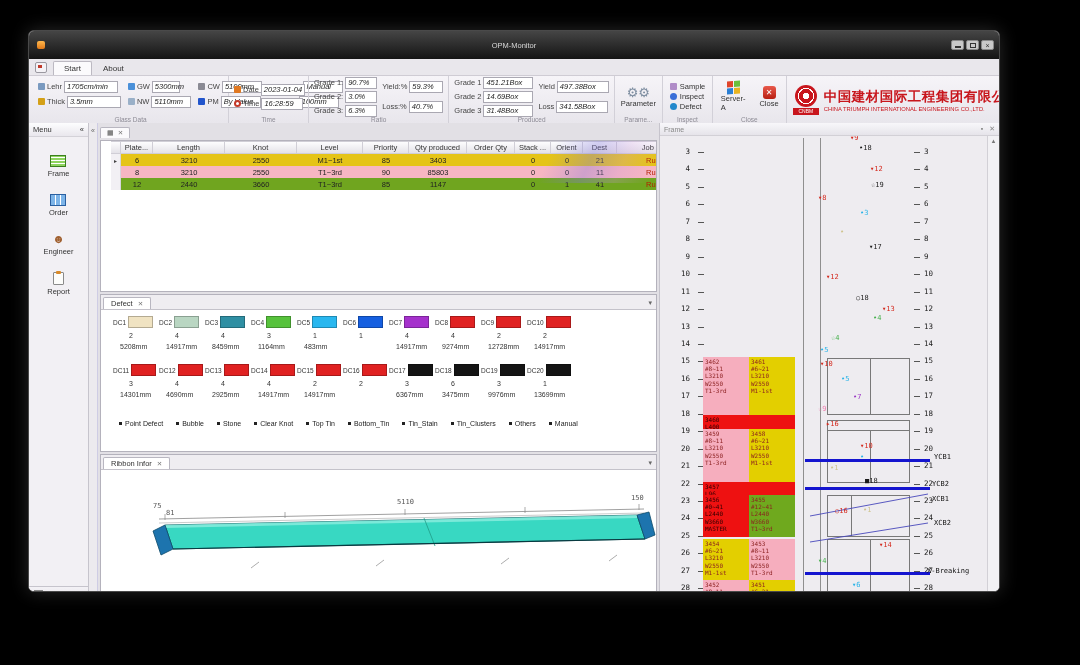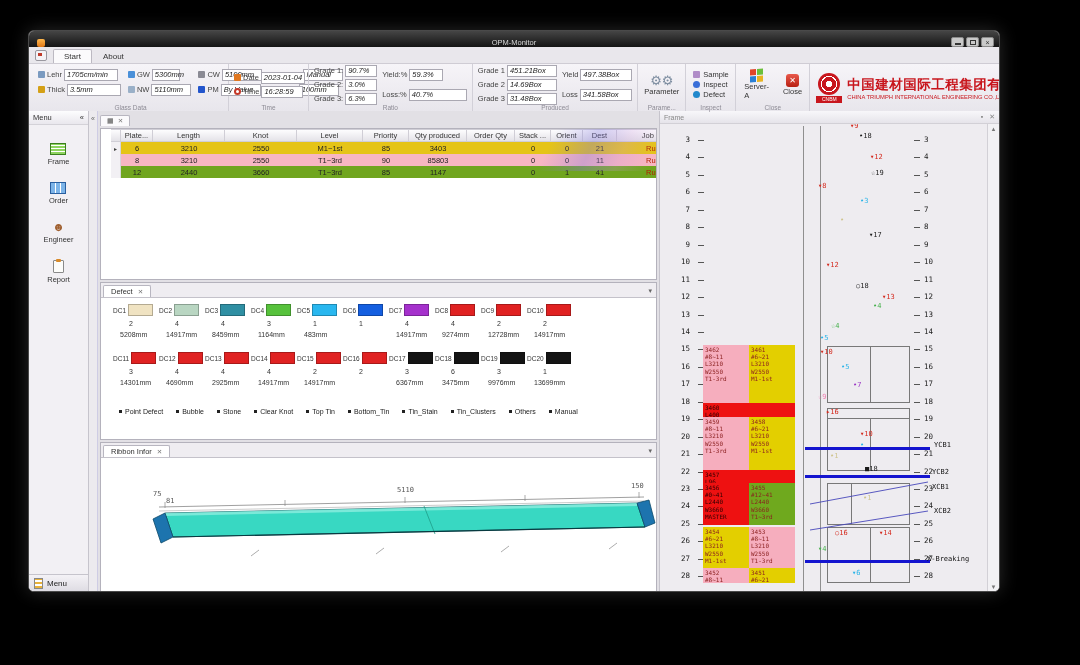--- a/index.html
+++ b/index.html
@@ -1,21 +1,21 @@
 <!DOCTYPE html>
 <html><head>
 <meta charset="utf-8">
 <style>
   html,body{margin:0;padding:0;width:1080px;height:665px;background:#000;overflow:hidden;
     font-family:"Liberation Sans",sans-serif;-webkit-font-smoothing:antialiased;}
   *{box-sizing:border-box;}
   .window{position:absolute;left:28px;top:30px;width:972px;height:562px;background:#efedf1;
     border:1px solid #4a4a4a;border-radius:6px;overflow:hidden;box-shadow:0 0 18px rgba(90,90,90,.45);}
   
-  .titlebar{height:16px;background:linear-gradient(#454545,#141414);display:flex;align-items:flex-end;
+  .titlebar{height:28px;background:linear-gradient(#454545,#141414);display:flex;align-items:center;
     color:#d8d8d8;font-size:7.5px;position:relative;}
   .app-ico{width:8px;height:8px;background:linear-gradient(#ffb84d,#e07818);border-radius:2px;margin-left:8px;}
   .tb-title{position:absolute;left:0;right:0;text-align:center;}
   .tb-btns{margin-left:auto;display:flex;gap:2px;margin-right:5px;z-index:2;}
   .tb-btn{width:13px;height:10px;background:#c9c9c9;border-radius:2px;border:1px solid #8a8a8a;
     display:flex;align-items:center;justify-content:center;font-size:7px;color:#333;line-height:1;}
   .tb-min i{display:block;width:6px;height:2px;background:#333;margin-top:4px;}
   .tb-max i{display:block;width:6px;height:5px;border:1px solid #333;}
   
   .tabrow{height:17px;background:#e9e7ec;display:flex;align-items:flex-end;border-bottom:1px solid #cfccd4;padding-left:4px;}
@@ -224,21 +224,21 @@
             <span class="fbox" style="width:32px">6.3%</span>
           </div>
       </div>
       <div class="col" style="gap:8px">
         <div class="fld">
             <span class="flbl">Yield:%</span>
             <span class="fbox" style="width:34px">59.3%</span>
           </div>
         <div class="fld">
             <span class="flbl">Loss:%</span>
-            <span class="fbox" style="width:58px">40.7%</span>
+            <span class="fbox" style="width:34px">40.7%</span>
           </div>
       </div>
       <div class="grp-label">Ratio</div>
     </div>
     <div class="grp" style="display:flex;gap:5px;">
       <div class="col">
         <div class="fld">
             <span class="flbl">Grade 1</span>
             <span class="fbox" style="width:50px">451.21Box</span>
           </div>
@@ -877,21 +877,21 @@
             <div class="fm" style="left: 160px; top: 224.89px; color: rgb(212, 42, 30);">▾10</div>
             <div class="fm" style="left: 181px; top: 239.722px; color: rgb(42, 180, 232);">•5</div>
             <div class="fm" style="left: 193px; top: 258.045px; color: rgb(154, 53, 196);">•7</div>
             <div class="fm" style="left: 158px; top: 270.26px; color: rgb(239, 123, 174);">☆9</div>
             <div class="fm" style="left: 166px; top: 285.092px; color: rgb(212, 42, 30);">▸16</div>
             <div class="fm" style="left: 200px; top: 306.905px; color: rgb(212, 42, 30);">▾10</div>
             <div class="fm" style="left: 200px; top: 318.248px; color: rgb(42, 180, 232);">•</div>
             <div class="fm" style="left: 170px; top: 328.717px; color: rgb(207, 196, 142);">•1</div>
             <div class="fm" style="left: 205px; top: 341.805px; color: rgb(26, 26, 26);">■18</div>
             <div class="fm" style="left: 203px; top: 371.47px; color: rgb(207, 196, 142);">•1</div>
-            <div class="fm" style="left: 175px; top: 406px; color: rgb(212, 42, 30);">○16</div>
+            <div class="fm" style="left: 175px; top: 372px; color: rgb(212, 42, 30);">○16</div>
             <div class="fm" style="left: 219px; top: 406.37px; color: rgb(212, 42, 30);">▾14</div>
             <div class="fm" style="left: 158px; top: 422.075px; color: rgb(68, 176, 74);">▾4</div>
             <div class="fm" style="left: 192px; top: 445.632px; color: rgb(42, 180, 232);">▾6</div>
           </div>
         <div class="scroll">
           <span>▲</span>
           <span>▼</span>
         </div>
       </div>
     </div>

